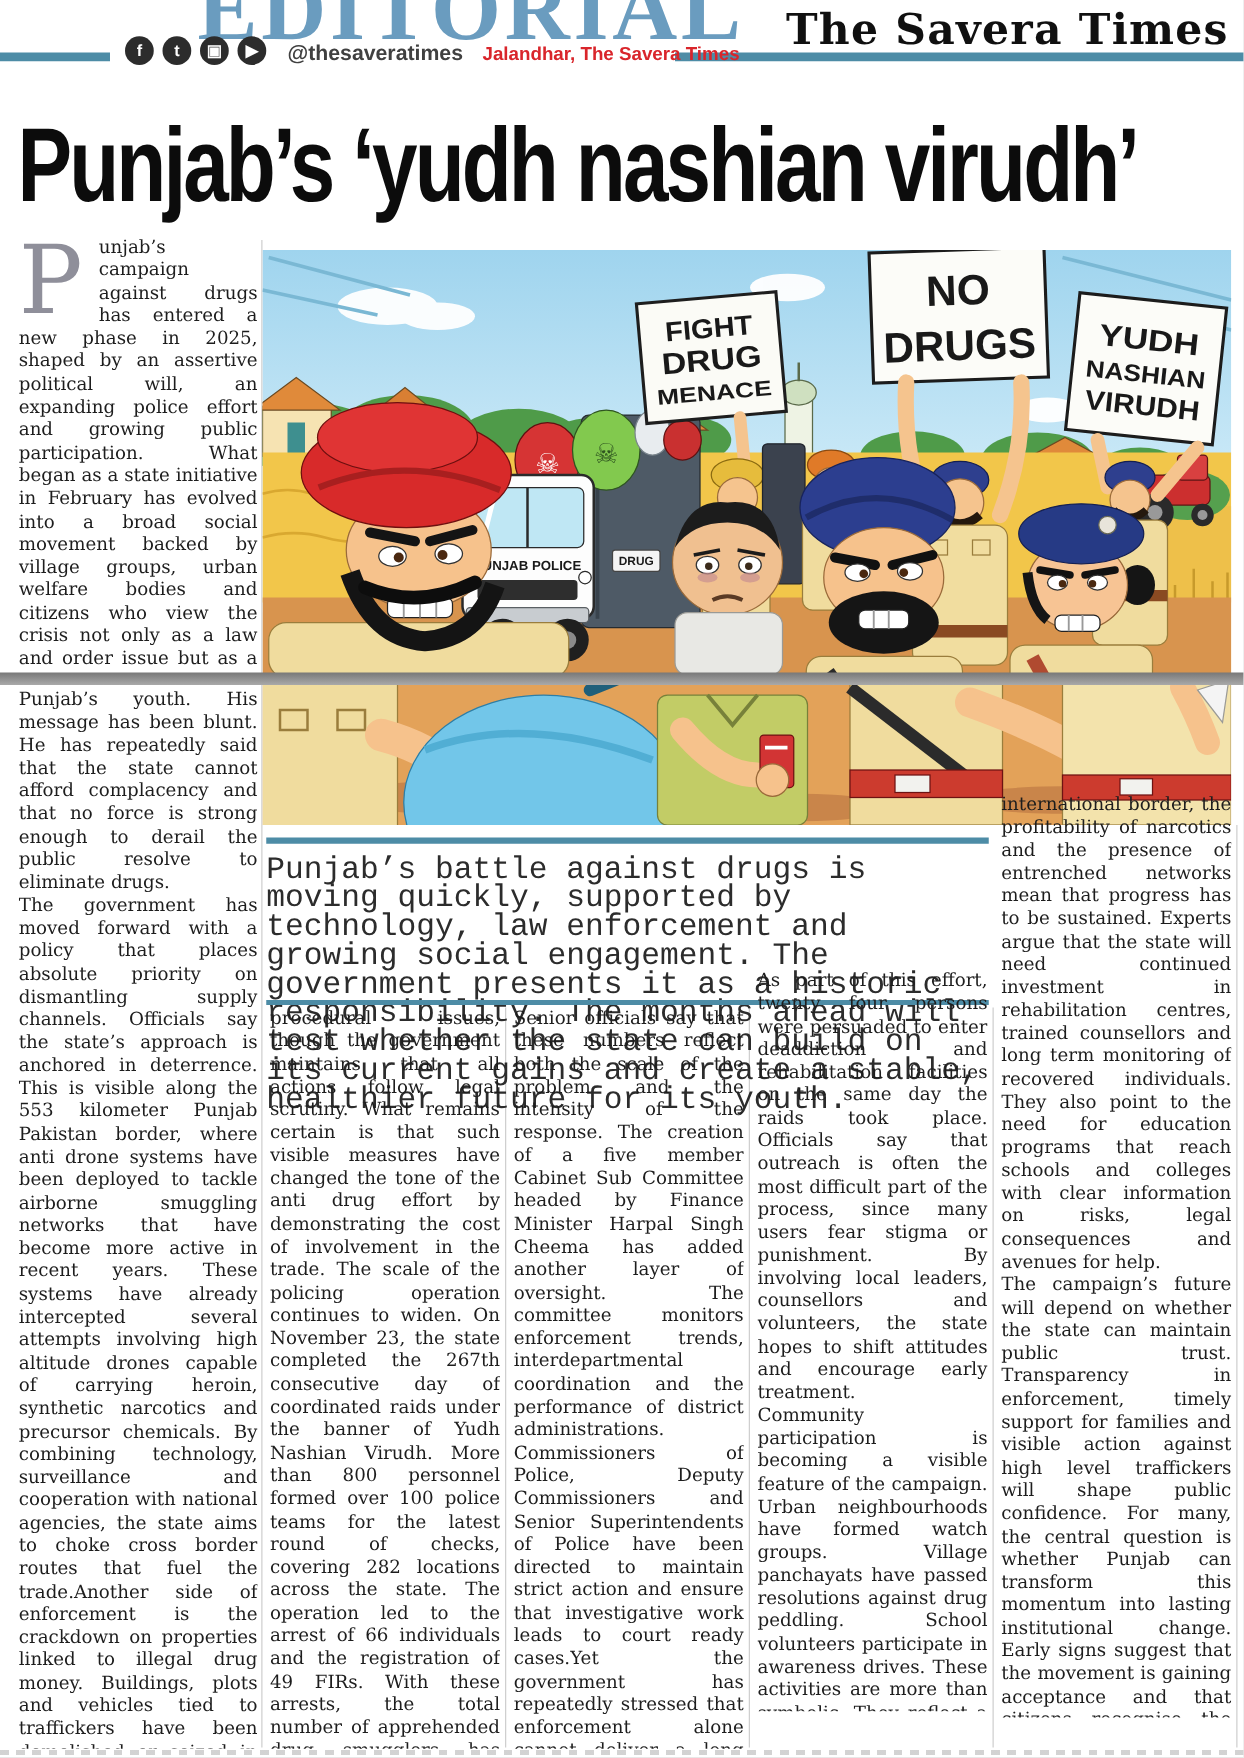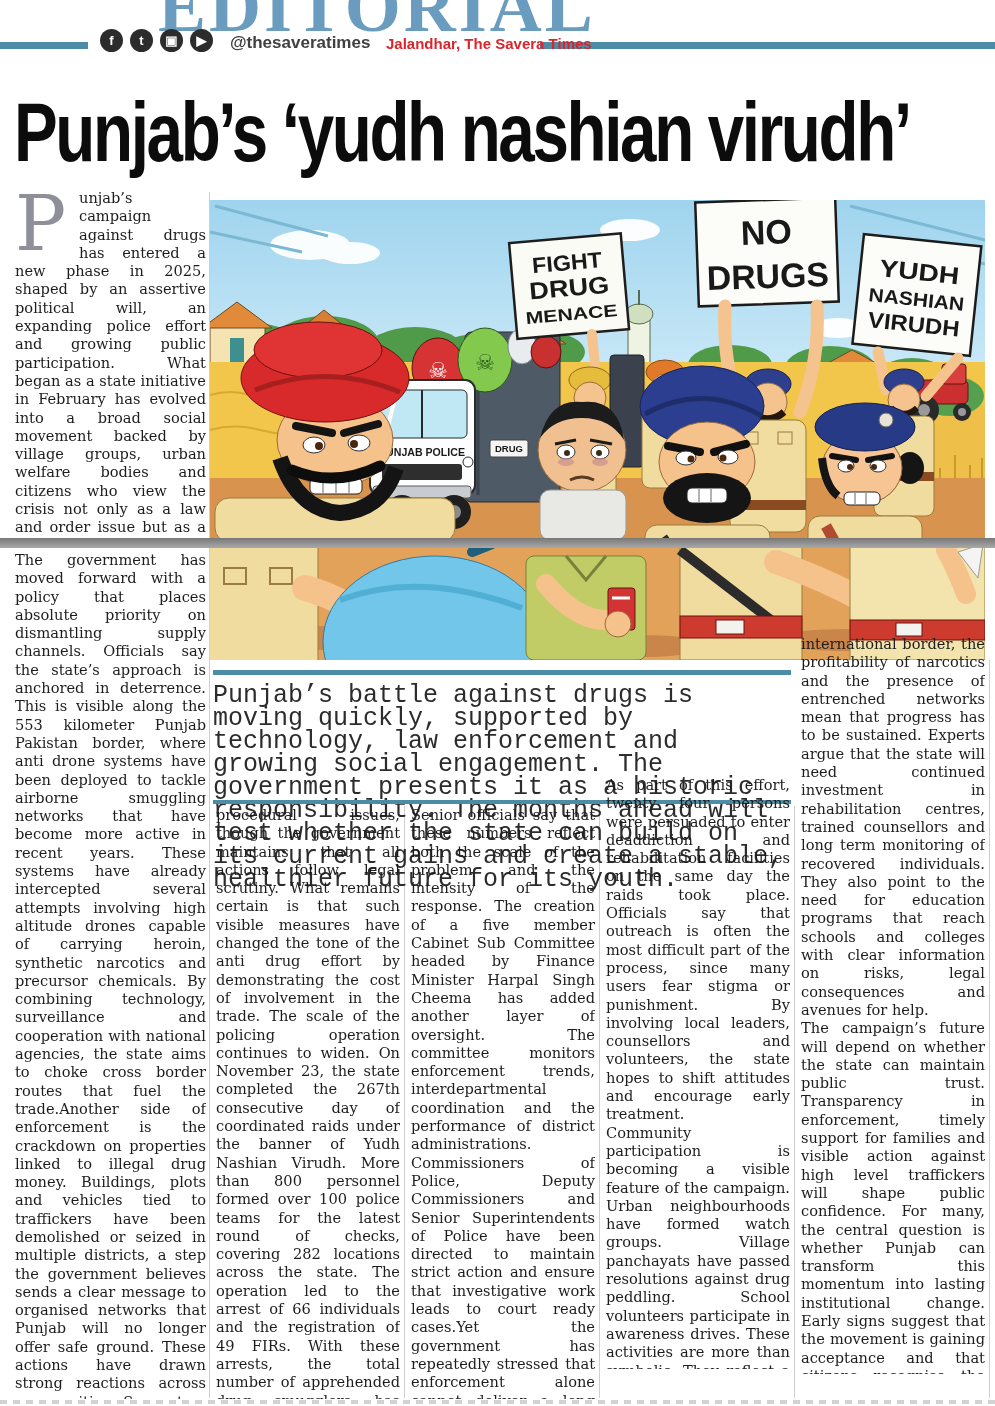--- a/index.html
+++ b/index.html
@@ -64,20 +64,21 @@
   .cap-rule-bottom{position:absolute;left:0;bottom:0;width:100%;height:4px;background:#4d8ca6;}
   .caption-text{font-family:Liberation Mono, monospace;font-size:25px;line-height:23px;
                 color:#2c2c2c;margin-top:9px;}
 </style>
 </head>
 <body>
 
 <div class="page">
 
   <div class="editorial">EDITORIAL</div>
+  <div class="masthead">The Savera Times</div>
   <div class="bar bar-left"></div>
   <div class="bar bar-right"></div>
   <div class="social">
     <div class="sicon">f</div>
     <div class="sicon">t</div>
     <div class="sicon">▣</div>
     <div class="sicon">▶</div>
   </div>
   <div class="handle">@thesaveratimes</div>
   <div class="location">Jalandhar, The Savera Times</div>
@@ -85,20 +86,21 @@
   <div class="headline">Punjab’s ‘yudh nashian virudh’</div>
 
   <div class="vline" id="v1"></div>
   <div class="vline" id="v2"></div>
   <div class="vline" id="v3"></div>
   <div class="vline" id="v4"></div>
   <div class="vline" id="v5"></div>
 
   <div class="col" id="col1a"><span class="dropcap">P</span><span>unjab’s campaign against drugs has entered a new phase in 2025, shaped by an assertive political will, an expanding police effort and growing public participation. What began as a state initiative in February has evolved into a broad social movement backed by village groups, urban welfare bodies and citizens who view the crisis not only as a law and order issue but as a direct challenge to the health and stability of families. Chief Minister Bhagwant Singh Mann has framed the drive as a defining mission of his administration, a mission he often describes as a collective</span></div>
   <div class="col" id="col1b">
+    <p>Punjab’s youth. His message has been blunt. He has repeatedly said that the state cannot afford complacency and that no force is strong enough to derail the public resolve to eliminate drugs.</p>
     <p>The government has moved forward with a policy that places absolute priority on dismantling supply channels. Officials say the state’s approach is anchored in deterrence. This is visible along the 553 kilometer Punjab Pakistan border, where anti drone systems have been deployed to tackle airborne smuggling networks that have become more active in recent years. These systems have already intercepted several attempts involving high altitude drones capable of carrying heroin, synthetic narcotics and precursor chemicals. By combining technology, surveillance and cooperation with national agencies, the state aims to choke cross border routes that fuel the trade.Another side of enforcement is the crackdown on properties linked to illegal drug money. Buildings, plots and vehicles tied to traffickers have been demolished or seized in multiple districts, a step the government believes sends a clear message to organised networks that Punjab will no longer offer safe ground. These actions have drawn strong reactions across communities. Supporters argue that they restore confidence in law enforcement and discourage aspirants who view drug trafficking as a path to wealth. Critics worry about</p>
   </div>
 
   <div class="cartoon">
     <svg width="775" height="460" viewBox="0 0 775 460">
       <defs>
         <linearGradient id="sky" x1="0" y1="0" x2="0" y2="1">
           <stop offset="0" stop-color="#9fd4ee"></stop>
             <stop offset="1" stop-color="#e6f6fd"></stop>
         </linearGradient>

